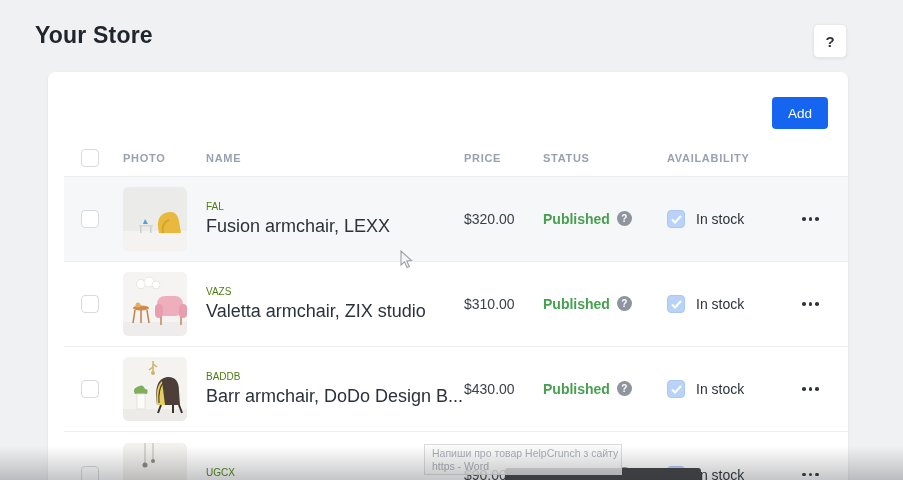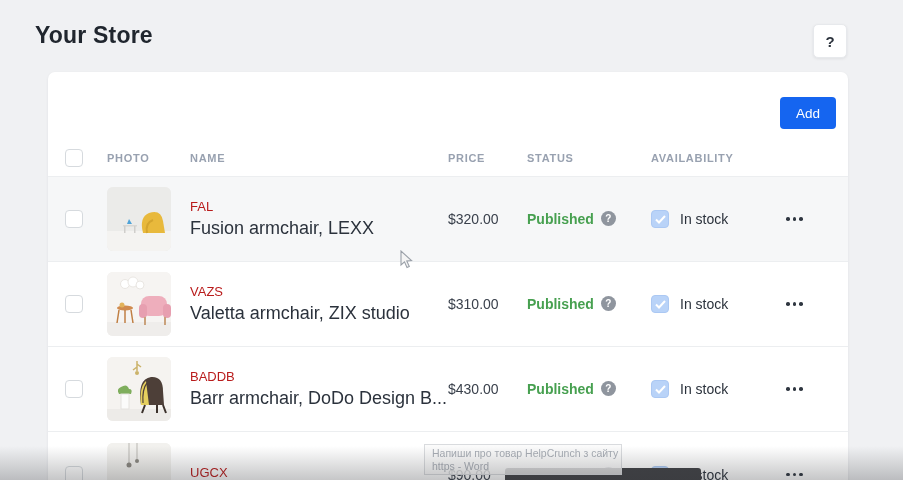--- a/index.html
+++ b/index.html
@@ -27,30 +27,31 @@
     position:absolute; left:48px; top:72px; width:800px; height:440px;
     background:#ffffff; border-radius:7px;
     box-shadow:0 1px 3px rgba(25,30,40,.07);
   }
   .card-header { position:relative; height:68px; }
   .products-heading {
     position:absolute; left:17px; top:31px;
     font-size:18px; color:#232a33; letter-spacing:.2px;
   }
   .add-btn {
-    position:absolute; right:12px; top:25px; width:56px; height:32px;
+    position:absolute; right:20px; top:25px; width:56px; height:32px;
     background:#1565f0; color:#ffffff; border:none; border-radius:4px;
     font-size:13.5px; font-family:inherit; cursor:pointer;
     display:flex; align-items:center; justify-content:center;
   }
   
   .trow {
     display:grid;
     grid-template-columns:59px 83px 258px 79px 124px 133px 1fr;
     align-items:center;
+    margin-left:16px;
   }
   .thead {
     height:37px; border-bottom:1px solid #eceef0;
   }
   .thead .th {
     font-size:11px; font-weight:700; color:#98a1b0;
     letter-spacing:.7px; text-transform:uppercase;
   }
   .row {
     height:85px; border-bottom:1px solid #eceef0;
@@ -60,21 +61,21 @@
   .cb {
     width:18px; height:18px; margin-left:17px;
     background:#ffffff; border:1px solid #d6dade; border-radius:4px;
     cursor:pointer;
   }
   .photo {
     width:64px; height:64px; border-radius:6px; overflow:hidden;
     background:#f1f0ee;
   }
   .photo svg { display:block; }
-  .sku { font-size:13px; color:#b91c1c; margin-bottom:4px; }
+  .sku { font-size:10px; color:#4d7c0f; margin-bottom:4px; }
   .pname { font-size:18px; color:#2b323c; }
   .price { font-size:14px; color:#3a414c; }
   .status { display:flex; align-items:flex-start; gap:7px; }
   .status-label { font-size:14px; font-weight:700; color:#47a050; }
   .q-icon {
     width:15px; height:15px; border-radius:50%;
     background:#8f959e; color:#ffffff;
     font-size:10px; font-weight:700;
     display:flex; align-items:center; justify-content:center; cursor:pointer;
   }

